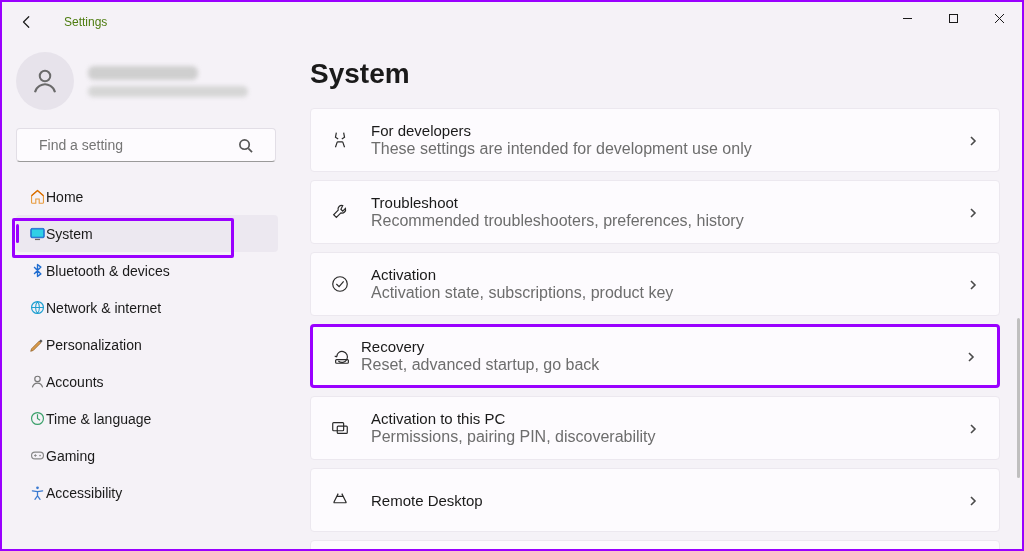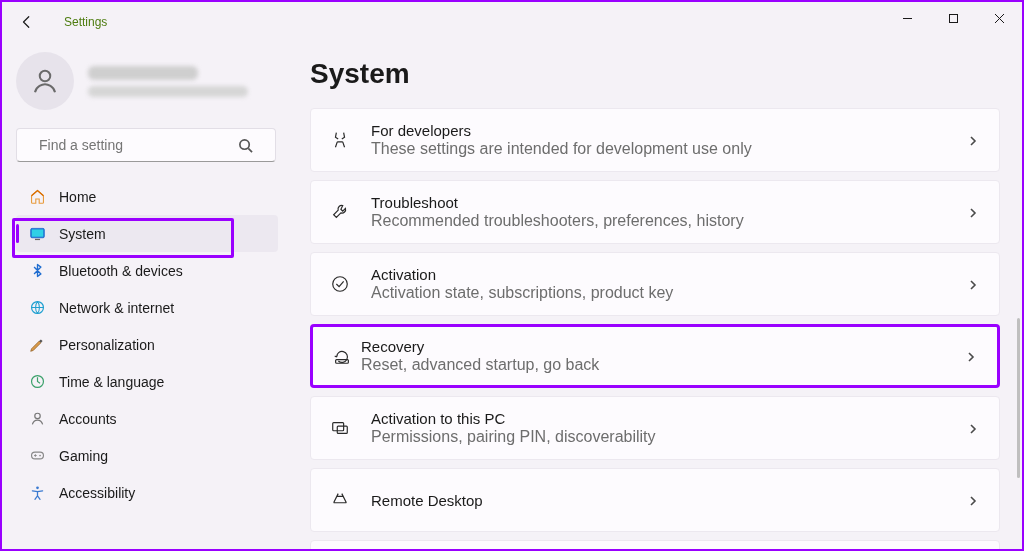--- a/index.html
+++ b/index.html
@@ -27,21 +27,21 @@
   .blur-name { width:110px; height:14px; background:#cfcfcf; border-radius:6px; filter: blur(2px); margin-bottom:6px;}
   .blur-mail { width:160px; height:11px; background:#d6d6d6; border-radius:6px; filter: blur(2px);}
 
   
   .search { position:relative; width:260px; height:34px; background:#fdfbfe; border:1px solid #e2dee6; border-bottom:1.5px solid #9a9a9a; border-radius:4px; display:flex; align-items:center; padding:0 22px; margin-bottom:16px;}
   .search input { border:none; outline:none; background:transparent; flex:1; font-size:14px; color:#555;}
   .search svg { width:15px; height:15px; stroke:#555; fill:none; stroke-width:1.8;}
 
   
   .nav { display:flex; flex-direction:column; gap:0;}
-  .nav-item { height:37px; display:flex; align-items:center; gap:13px; padding:0 12px; border-radius:4px; font-size:14px; color:#1a1a1a; cursor:default; position:relative;}
+  .nav-item { height:37px; display:flex; align-items:center; gap:0; padding:0 12px; border-radius:4px; font-size:14px; color:#1a1a1a; cursor:default; position:relative;}
   .nav-item.active { background:#ece8f0;}
   .nav-item.active::before { content:""; position:absolute; left:0; top:9px; bottom:9px; width:3px; background:#9a00ff; border-radius:2px;}
   .nav-ico { width:18px; height:18px; display:flex; align-items:center; justify-content:center;}
   .nav-ico svg { width:17px; height:17px; }
 
   .highlight-sidebar { position:absolute; border:3px solid #9a00ff; border-radius:2px; pointer-events:none; }
 
   
   .page-title { font-size:28px; font-weight:600; color:#1a1a1a; margin-bottom:18px; margin-top:6px;}
 
@@ -158,34 +158,34 @@
             <svg viewBox="0 0 20 20">
               <path d="M3 15l9-9 2 2-9 9-3 1z" fill="#d99a4a" stroke="#8a5a20" stroke-width="0.8"></path>
               <path d="M12 6l2-2 2 2-2 2z" fill="#555"></path>
             </svg>
           </span>
         <span>Personalization</span>
       </div>
       <div class="nav-item">
         <span class="nav-ico">
             <svg viewBox="0 0 20 20">
+              <circle cx="10" cy="7" r="3.2" fill="none" stroke="#777" stroke-width="1.4"></circle>
+              <path d="M4 17c1-4 4.5-5 6-5s5 1 6 5" fill="none" stroke="#777" stroke-width="1.4"></path>
+            </svg>
+          </span>
+        <span>Accounts</span>
+      </div>
+      <div class="nav-item">
+        <span class="nav-ico">
+            <svg viewBox="0 0 20 20">
               <circle cx="10" cy="10" r="7" fill="none" stroke="#3aa06a" stroke-width="1.4"></circle>
               <path d="M10 5v5l3 2" fill="none" stroke="#3aa06a" stroke-width="1.4"></path>
             </svg>
           </span>
         <span>Time &amp; language</span>
-      </div>
-      <div class="nav-item">
-        <span class="nav-ico">
-            <svg viewBox="0 0 20 20">
-              <circle cx="10" cy="7" r="3.2" fill="none" stroke="#777" stroke-width="1.4"></circle>
-              <path d="M4 17c1-4 4.5-5 6-5s5 1 6 5" fill="none" stroke="#777" stroke-width="1.4"></path>
-            </svg>
-          </span>
-        <span>Accounts</span>
       </div>
       <div class="nav-item">
         <span class="nav-ico">
             <svg viewBox="0 0 20 20">
               <rect x="3" y="6" width="14" height="8" rx="4" fill="none" stroke="#888" stroke-width="1.4"></rect>
               <circle cx="13" cy="10" r="1" fill="#888"></circle>
               <path d="M6 10h3M7.5 8.5v3" stroke="#888" stroke-width="1.2"></path>
             </svg>
           </span>
         <span>Gaming</span>

